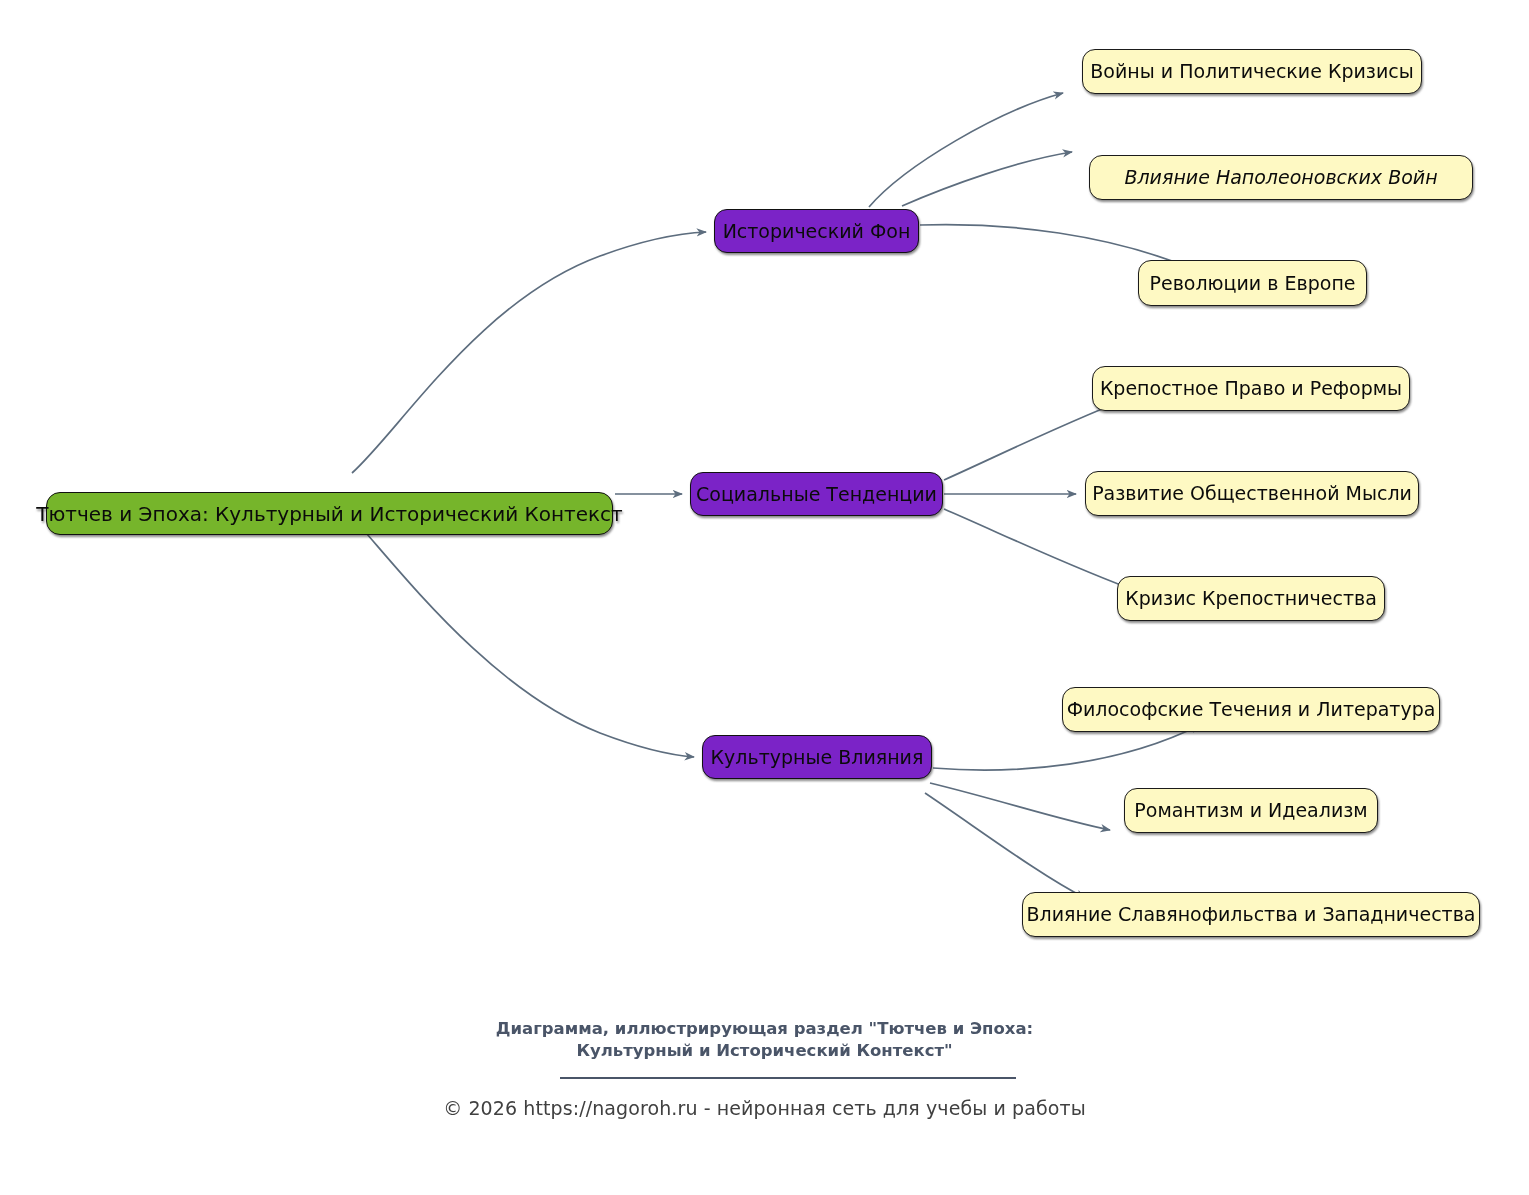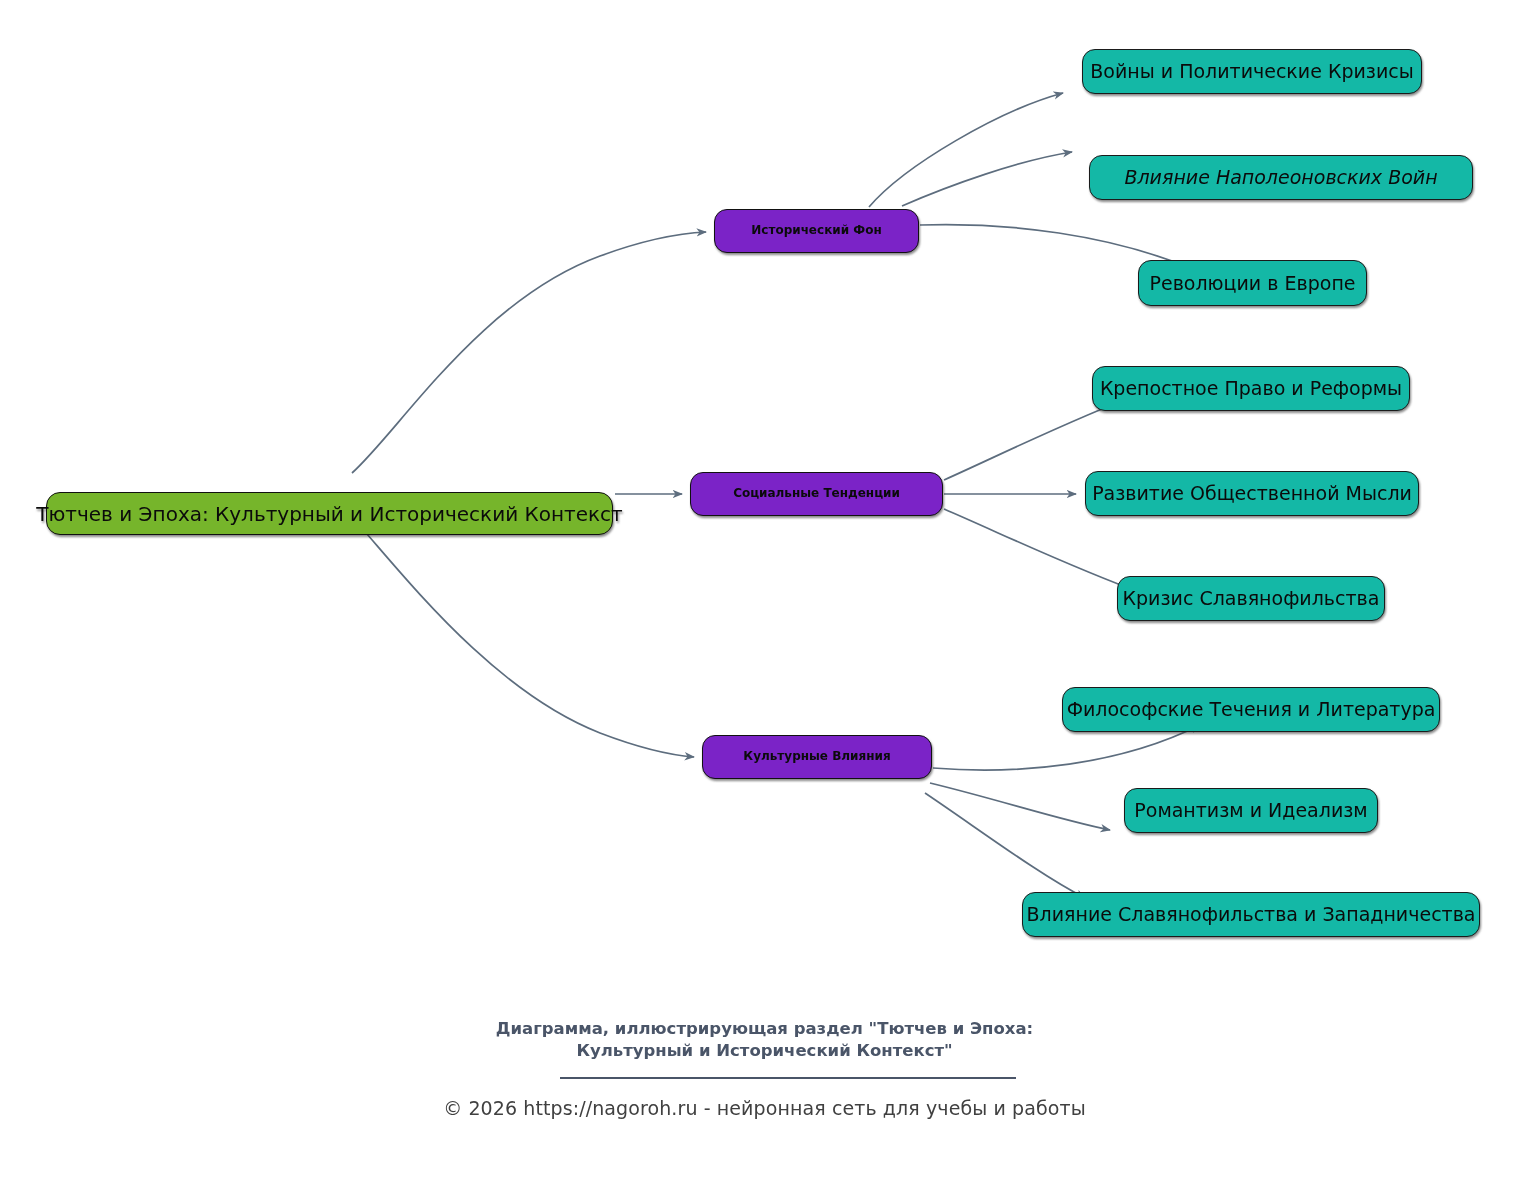--- a/index.html
+++ b/index.html
@@ -42,26 +42,26 @@
   }
   .node-root {
     background: #76b52b;
     border: 1.6px solid #111111;
     font-size: 20px;
     border-radius: 14px;
   }
   .node-branch {
     background: #7b23c7;
     border: 1.6px solid #111111;
-    font-size: 12px;
-    font-weight: 700;
+    font-size: 19px;
+    font-weight: 400;
     border-radius: 13px;
   }
   .node-leaf {
-    background: #14b8a6;
+    background: #fef9c3;
     border: 1.6px solid #1b1b1b;
     font-size: 19px;
     border-radius: 13px;
     text-align: right;
   }
   .footer-caption {
     position: absolute;
     left: 50%;
     transform: translateX(-50%);
     top: 1018px;
@@ -143,21 +143,21 @@
   <div class="node node-branch" style="left:690px; top:472px; width:253px; height:44px;">
     <span>Социальные Тенденции</span>
   </div>
   <div class="node node-leaf" style="left:1092px; top:366px; width:318px; height:45px;">
     <span>Крепостное Право и Реформы</span>
   </div>
   <div class="node node-leaf" style="left:1085px; top:471px; width:334px; height:45px;">
     <span>Развитие Общественной Мысли</span>
   </div>
   <div class="node node-leaf" style="left:1117px; top:576px; width:268px; height:45px;">
-    <span>Кризис Славянофильства</span>
+    <span>Кризис Крепостничества</span>
   </div>
 
   <div class="node node-branch" style="left:702px; top:735px; width:230px; height:44px;">
     <span>Культурные Влияния</span>
   </div>
   <div class="node node-leaf" style="left:1062px; top:687px; width:378px; height:45px;">
     <span>Философские Течения и Литература</span>
   </div>
   <div class="node node-leaf" style="left:1124px; top:788px; width:254px; height:45px;">
     <span>Романтизм и Идеализм</span>

